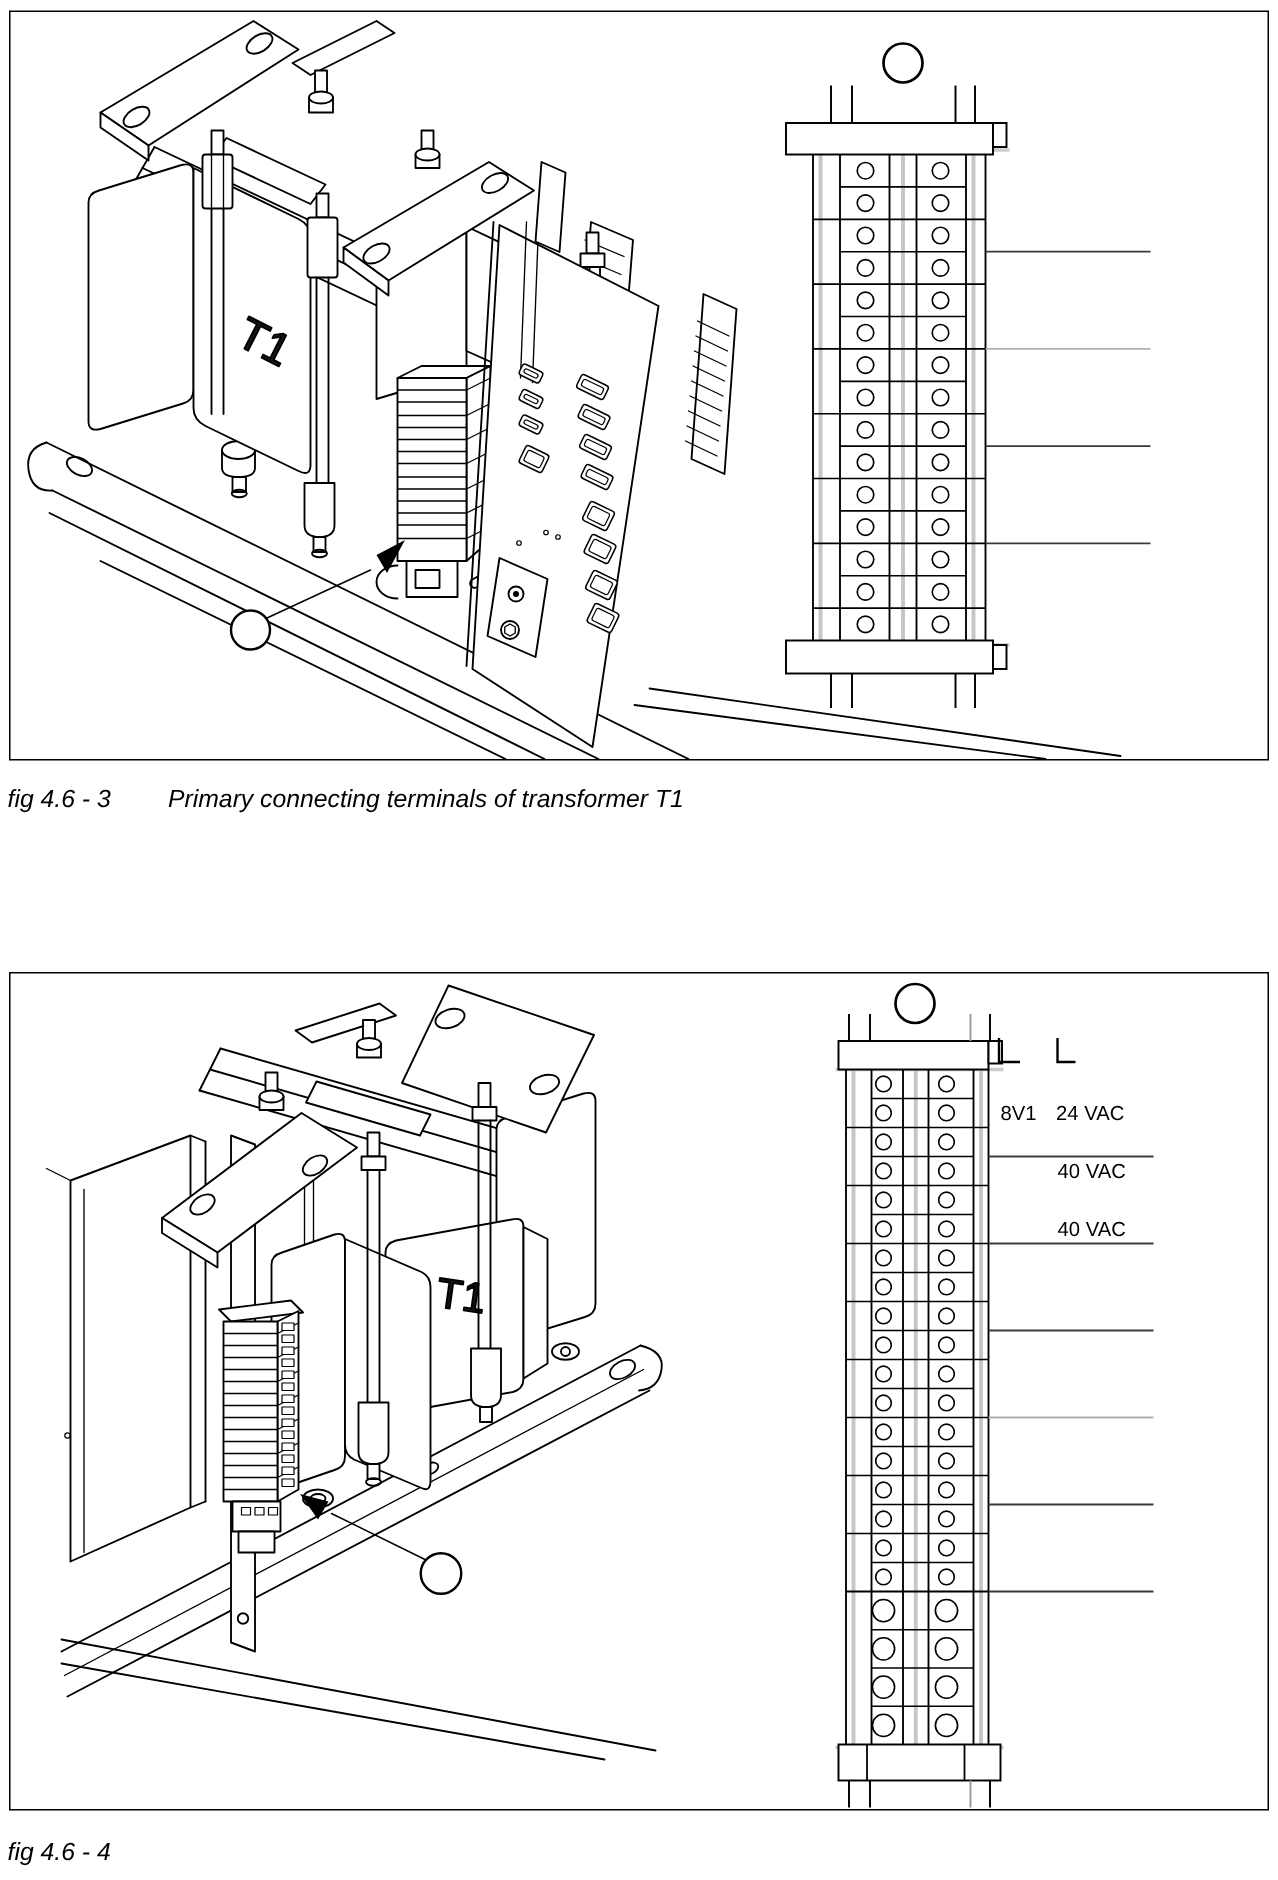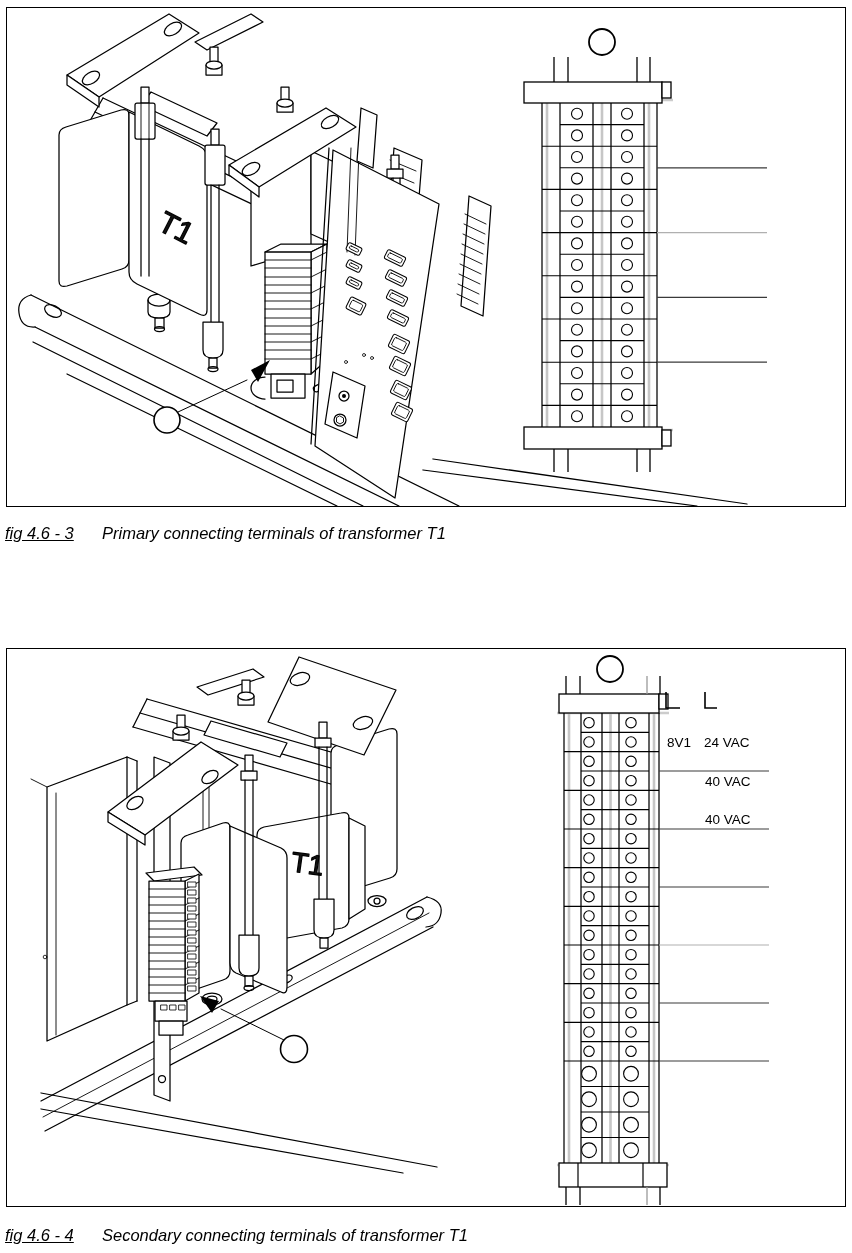--- a/index.html
+++ b/index.html
@@ -10,22 +10,22 @@
   .frame{
     position:absolute;left:6px;width:838px;background:#fff;
     border:1.6px solid #000;
   }
   .frame svg{display:block;}
   .caption{
     position:absolute;left:0;width:852px;height:22px;
     font-style:italic;font-size:16.5px;line-height:22px;color:#000;
     white-space:nowrap;
   }
-  .caption .cl{position:absolute;left:5px;text-decoration:underline;}
-  .caption .ct{position:absolute;left:102px;text-align:right;}
+  .caption .cl{position:absolute;left:5px;}
+  .caption .ct{position:absolute;left:112px;text-align:right;}
   text{font-family:"Liberation Sans", sans-serif;}
   .tlabel{font-size:30px;fill:#141414;}
   .tlabel2{font-size:28px;fill:#141414;}
   .vlabel{font-size:13.5px;fill:#000;}
 </style>
 </head>
 <body>
 
 <div class="frame" id="frame1" style="top:7px;height:498px;">
   <svg viewBox="0 0 838 498" width="838" height="498">
@@ -501,14 +501,13 @@
       <text class="vlabel" x="660" y="97.5">8V1</text>
       <text class="vlabel" x="697" y="97.5">24 VAC</text>
       <text class="vlabel" x="698" y="136.5">40 VAC</text>
       <text class="vlabel" x="698" y="175">40 VAC</text>
     </g>
   </svg>
 </div>
 
 <div class="caption" style="top:1224px;padding-left:17px;">
   <span class="cl">fig 4.6 - 4</span>
-  <span class="ct">Secondary connecting terminals of transformer T1</span>
 </div>
 
 </body></html>

